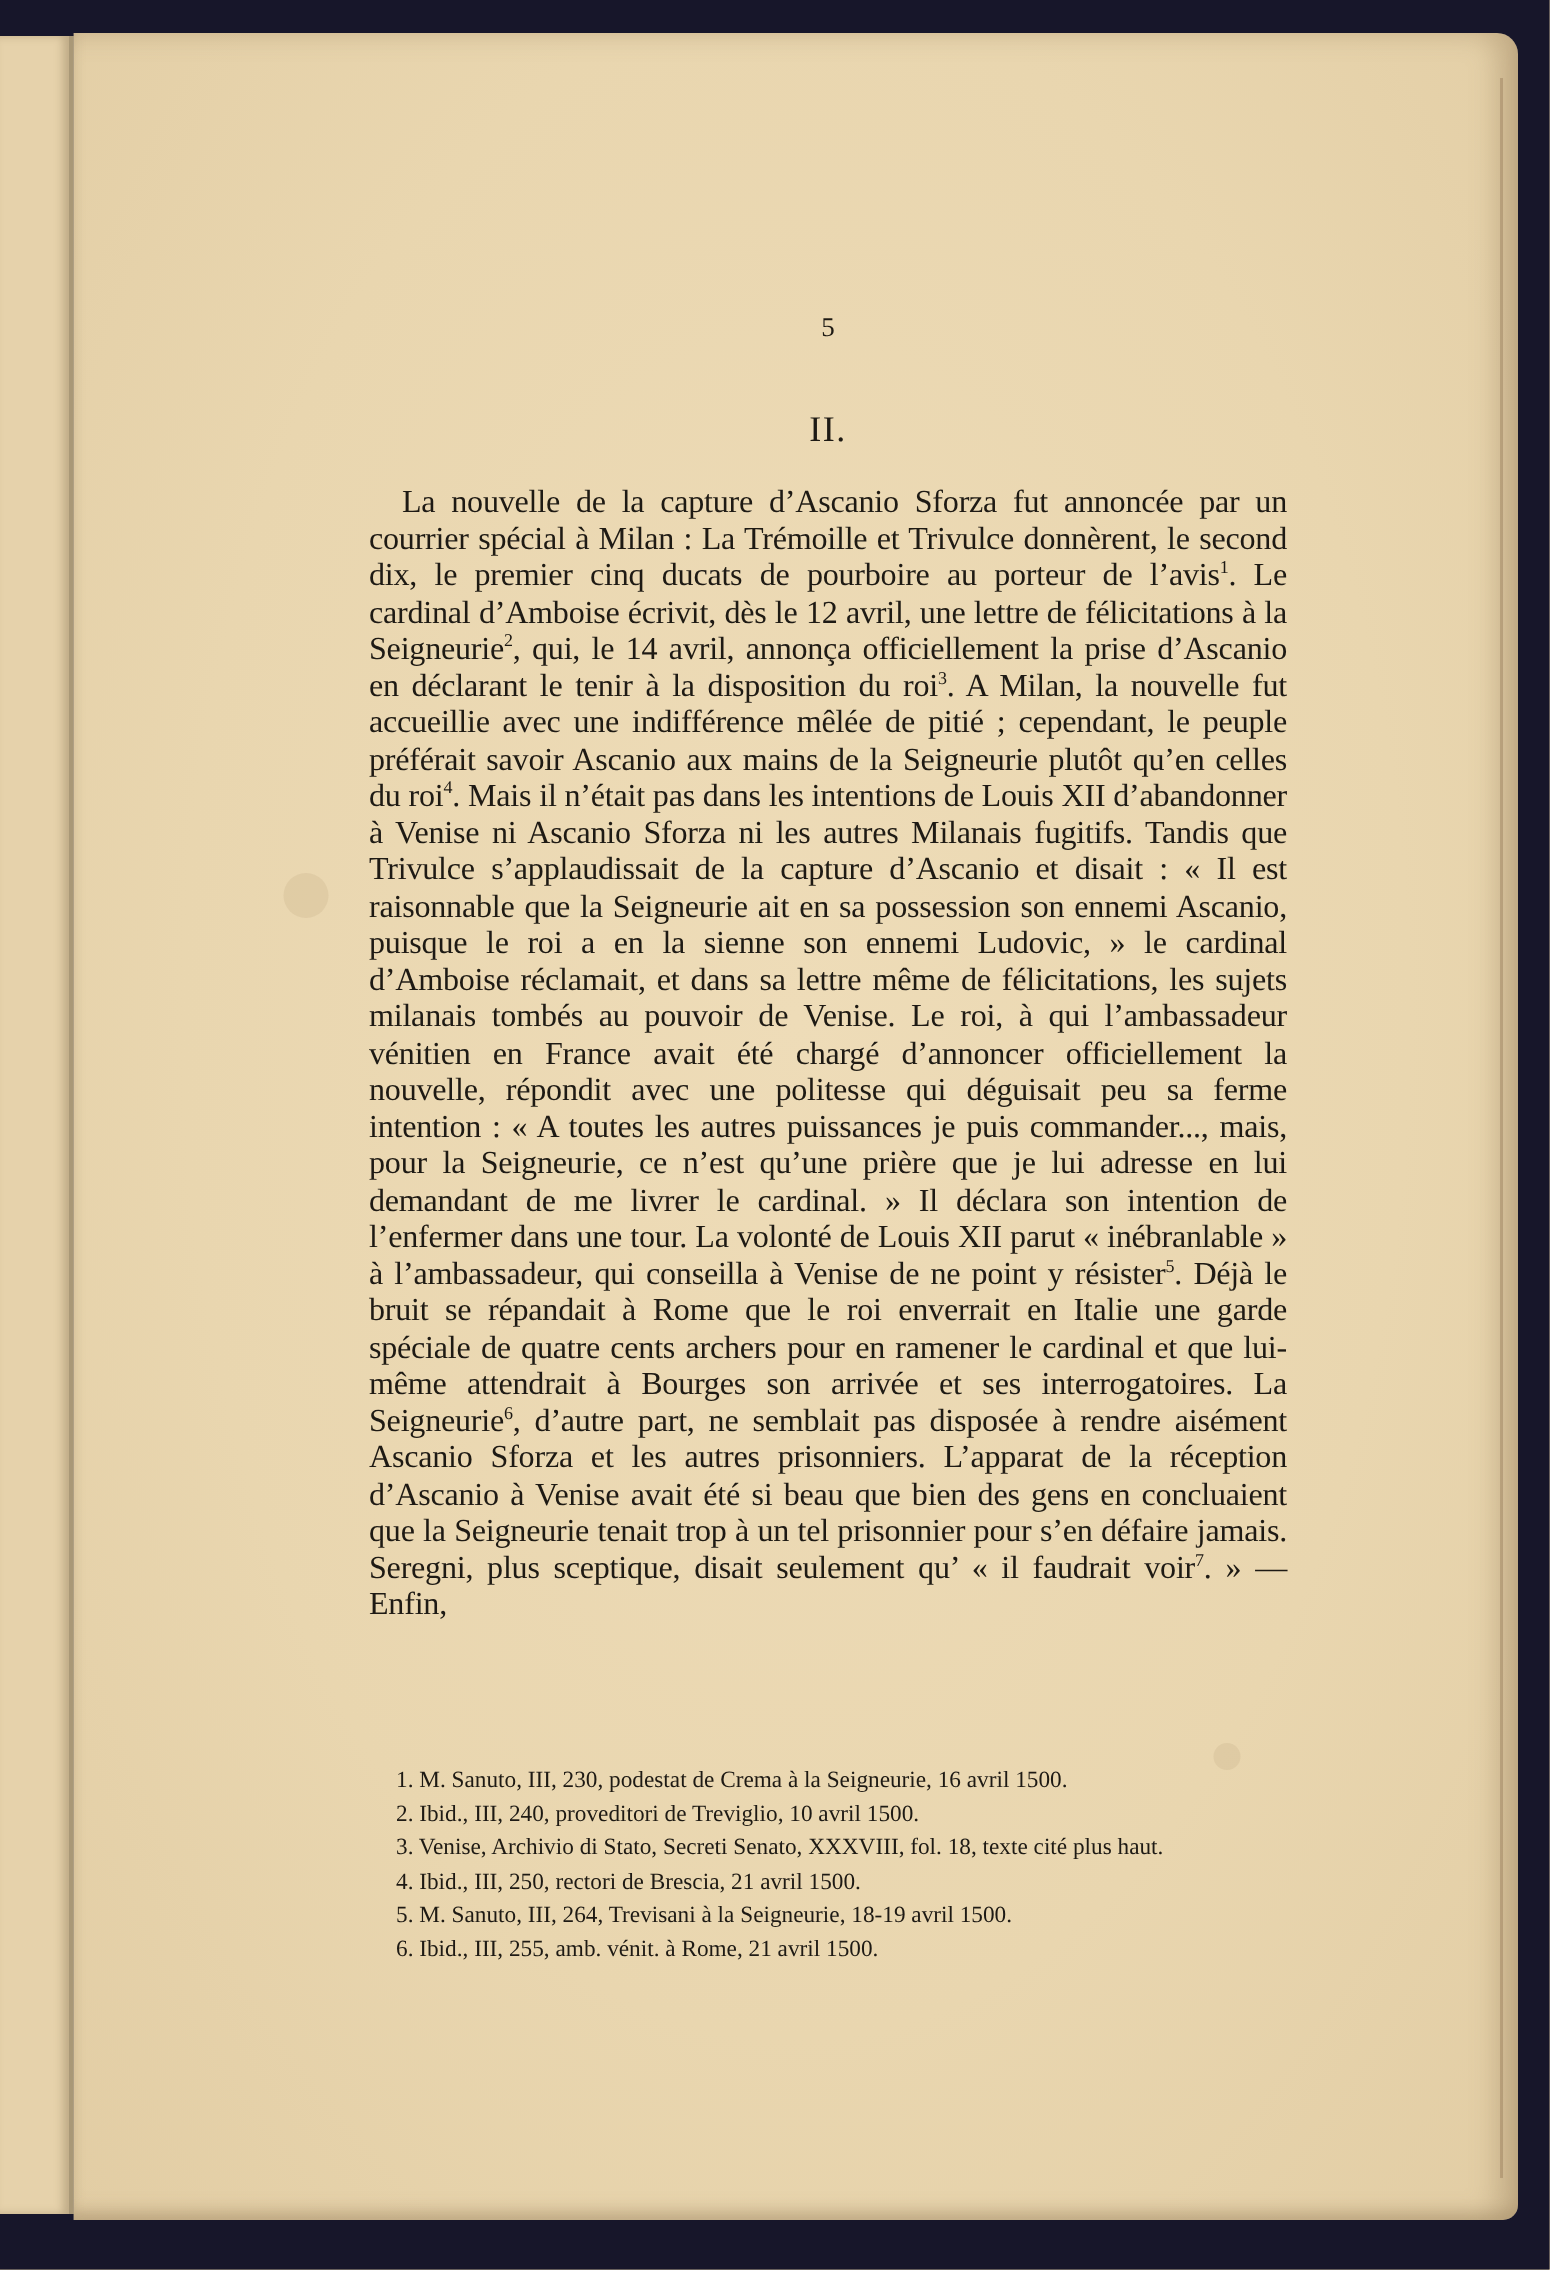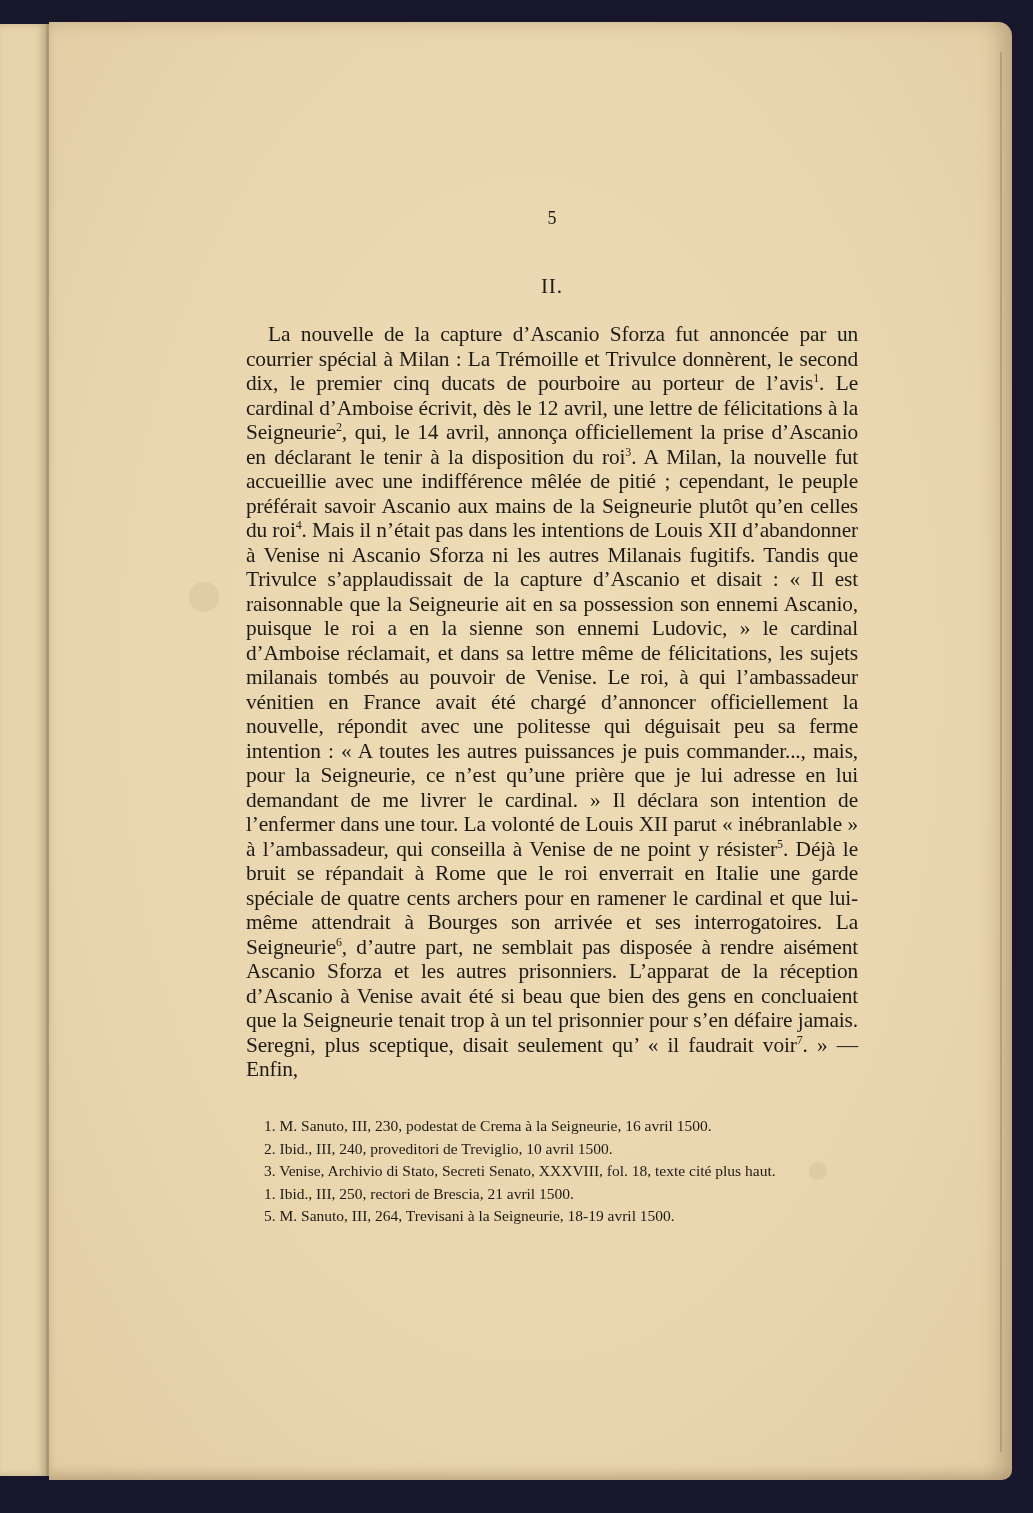--- a/index.html
+++ b/index.html
@@ -65,21 +65,21 @@
       top: 186px;
       text-align: center;
       font-size: 18px;
     }
     .section-heading {
       position: absolute;
       left: 0;
       width: 100%;
       top: 252px;
       text-align: center;
-      font-size: 21px;
+      font-size: 24px;
       letter-spacing: 1px;
     }
     .body-text {
       position: absolute;
       left: 0;
       top: 300px;
       width: 612px;
       font-size: 21.4px;
       line-height: 24.5px;
       text-align: justify;
@@ -89,21 +89,21 @@
       font-stretch: condensed;
     }
     .fn-ref {
       font-size: 12px;
       vertical-align: super;
       line-height: 0;
     }
     .footnotes {
       position: absolute;
       left: 0;
-      top: 1093px;
+      top: 1154px;
       width: 612px;
       font-size: 15.5px;
       line-height: 22.5px;
       margin: 0;
       padding: 0;
       list-style: none;
     }
     .footnotes li {
       text-indent: 18px;
       text-align: left;
@@ -130,17 +130,18 @@
   <div class="content">
     <div class="page-number">5</div>
     <div class="section-heading">II.</div>
 
     <p class="body-text" id="body-text"><span>La nouvelle de la capture d’Ascanio Sforza fut annoncée par un courrier spécial à Milan : La Trémoille et Trivulce donnèrent, le second dix, le premier cinq ducats de pourboire au porteur de l’avis</span><span class="fn-ref">1</span><span>. Le cardinal d’Amboise écrivit, dès le 12 avril, une lettre de félicitations à la Seigneurie</span><span class="fn-ref">2</span><span>, qui, le 14 avril, annonça officiellement la prise d’Ascanio en déclarant le tenir à la disposition du roi</span><span class="fn-ref">3</span><span>. A Milan, la nouvelle fut accueillie avec une indifférence mêlée de pitié ; cependant, le peuple préférait savoir Ascanio aux mains de la Seigneurie plutôt qu’en celles du roi</span><span class="fn-ref">4</span><span>. Mais il n’était pas dans les intentions de Louis XII d’abandonner à Venise ni Ascanio Sforza ni les autres Milanais fugitifs. Tandis que Trivulce s’applaudissait de la capture d’Ascanio et disait : « Il est raisonnable que la Seigneurie ait en sa possession son ennemi Ascanio, puisque le roi a en la sienne son ennemi Ludovic, » le cardinal d’Amboise réclamait, et dans sa lettre même de félicitations, les sujets milanais tombés au pouvoir de Venise. Le roi, à qui l’ambassadeur vénitien en France avait été chargé d’annoncer officiellement la nouvelle, répondit avec une politesse qui déguisait peu sa ferme intention : « A toutes les autres puissances je puis commander..., mais, pour la Seigneurie, ce n’est qu’une prière que je lui adresse en lui demandant de me livrer le cardinal. » Il déclara son intention de l’enfermer dans une tour. La volonté de Louis XII parut « inébranlable » à l’ambassadeur, qui conseilla à Venise de ne point y résister</span><span class="fn-ref">5</span><span>. Déjà le bruit se répandait à Rome que le roi enverrait en Italie une garde spéciale de quatre cents archers pour en ramener le cardinal et que lui-même attendrait à Bourges son arrivée et ses interrogatoires. La Seigneurie</span><span class="fn-ref">6</span><span>, d’autre part, ne semblait pas disposée à rendre aisément Ascanio Sforza et les autres prisonniers. L’apparat de la réception d’Ascanio à Venise avait été si beau que bien des gens en concluaient que la Seigneurie tenait trop à un tel prisonnier pour s’en défaire jamais. Seregni, plus sceptique, disait seulement qu’ « il faudrait voir</span><span class="fn-ref">7</span><span>. » — Enfin,</span></p>
 
     <ul class="footnotes" id="footnotes">
         <li><span>1. M. Sanuto, III, 230, podestat de Crema à la Seigneurie, 16 avril 1500.</span></li>
         <li><span>2. Ibid., III, 240, </span><span class="it">proveditori</span><span> de Treviglio, 10 avril 1500.</span></li>
         <li><span>3. Venise, </span><span class="it">Archivio di Stato, Secreti Senato</span><span>, XXXVIII, fol. 18, texte cité plus haut.</span></li>
-        <li><span>1. Ibid., III, 250, </span><span class="it">rectori</span><span> de Brescia, 21 avril 1500.</span></li>
+        <li><span>4. Ibid., III, 250, </span><span class="it">rectori</span><span> de Brescia, 21 avril 1500.</span></li>
         <li><span>5. M. Sanuto, III, 264, Trevisani à la Seigneurie, 18-19 avril 1500.</span></li>
+        <li><span>6. Ibid., III, 255, amb. vénit. à Rome, 21 avril 1500.</span></li>
       </ul>
   </div>
 </div>
 
 </body></html>

